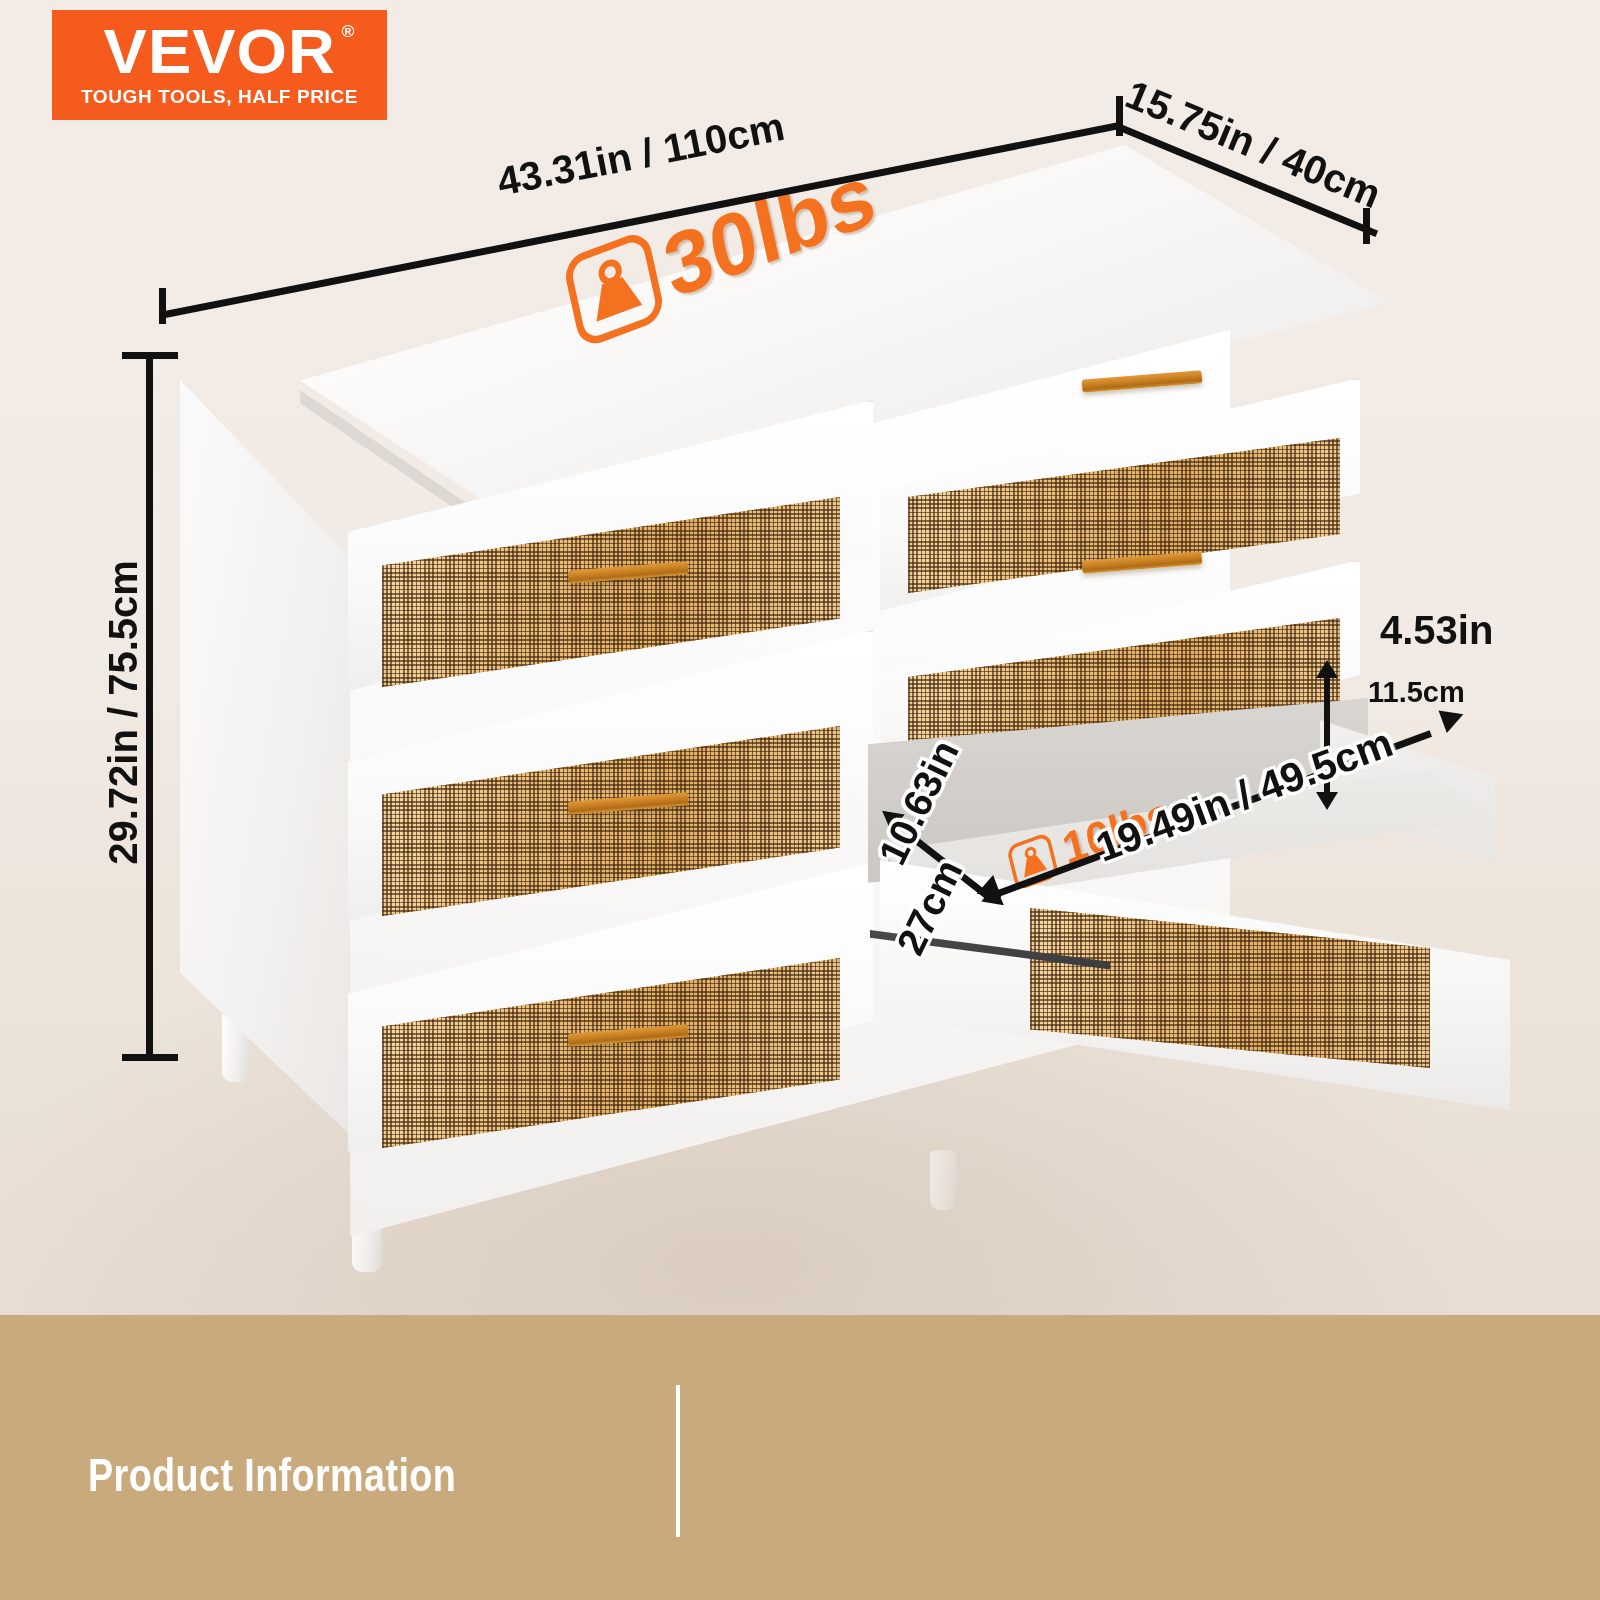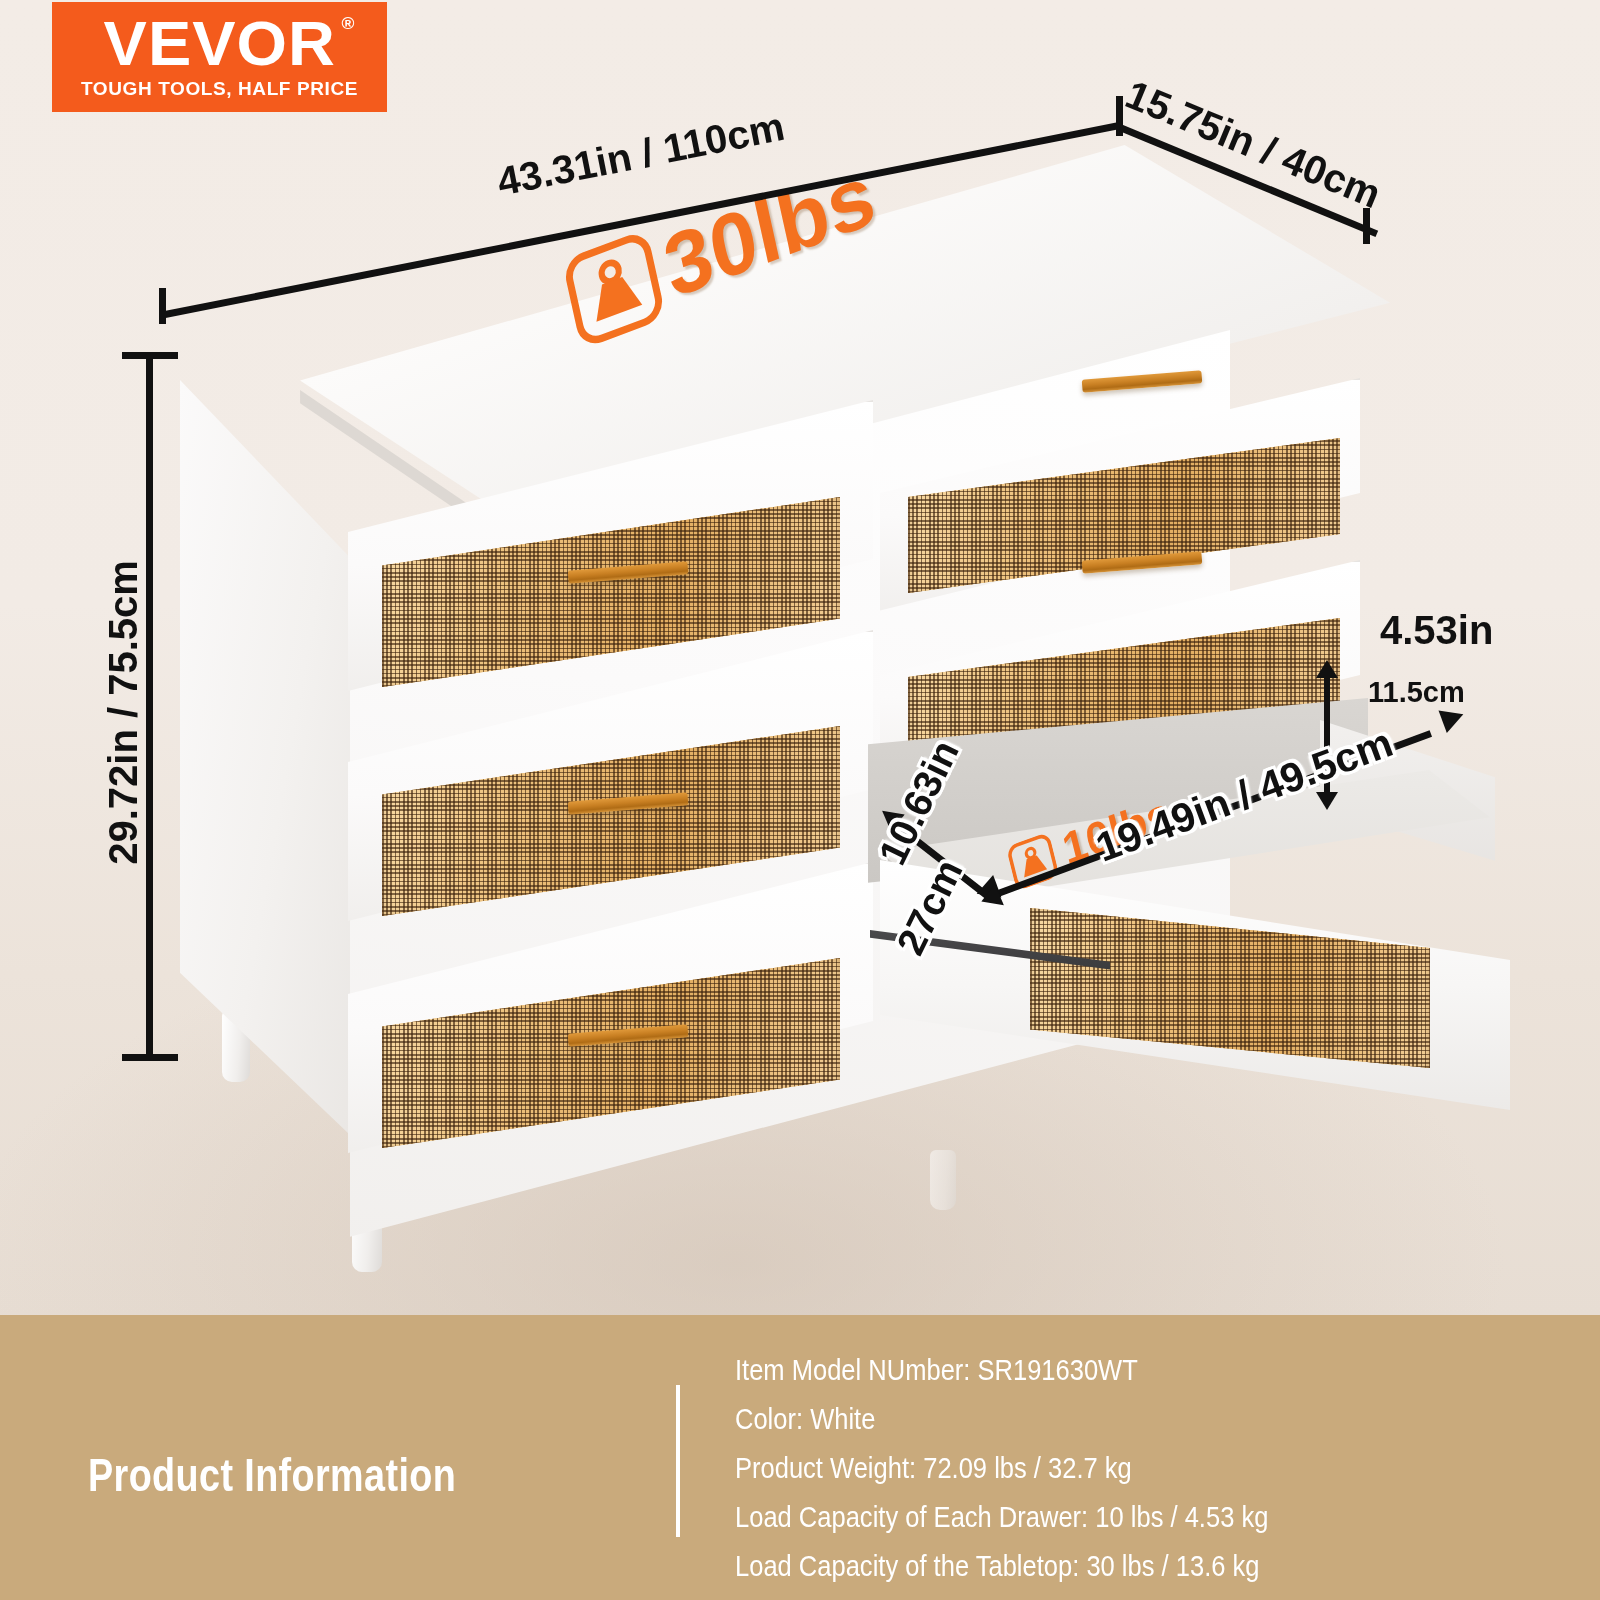--- a/index.html
+++ b/index.html
@@ -13,21 +13,21 @@
   
   .photo-bg{
     position:absolute;left:0;top:0;width:1600px;height:1315px;
     background:
       radial-gradient(ellipse 1100px 520px at 46% 96%, rgba(206,190,175,.55) 0%, rgba(206,190,175,0) 70%),
       linear-gradient(180deg,#f3ece6 0%,#f2ebe5 46%,#ece3da 74%,#e7ddd3 100%);
   }
 
   
   .logo{
-    position:absolute;left:52px;top:2px;width:335px;height:110px;
+    position:absolute;left:52px;top:10px;width:335px;height:110px;
     background:#f45b1c;display:flex;flex-direction:column;
     align-items:center;justify-content:center;
   }
   .logo-word{
     color:#fff;font-weight:bold;font-size:63px;letter-spacing:1px;
     line-height:.95;position:relative;font-family:"Liberation Sans",sans-serif;
     transform:scaleX(1.03);
   }
   .logo-reg{position:absolute;right:-19px;top:2px;font-size:17px;font-weight:bold;}
   .logo-tag{
@@ -302,21 +302,14 @@
   <div class="arrow" style="left:880px;top:806px;border-top:11px solid transparent;border-bottom:11px solid transparent;border-right:20px solid #111;transform:rotate(38deg);"></div>
   <div class="arrow" style="left:986px;top:888px;border-top:11px solid transparent;border-bottom:11px solid transparent;border-left:20px solid #111;transform:rotate(38deg);"></div>
   <div class="dim-label outlined" style="left:890px;top:840px;font-size:39px;
               transform:rotate(-64deg);transform-origin:left center;">10.63in</div>
   <div class="dim-label outlined" style="left:908px;top:930px;font-size:39px;
               transform:rotate(-64deg);transform-origin:left center;">27cm</div>
 
   <div class="infobar"></div>
   <div class="info-title">Product Information</div>
   <div class="info-divider"></div>
-  <div class="info-list">
-    <div>Item Model NUmber: SR191630WT</div>
-    <div>Color: White</div>
-    <div>Product Weight: 72.09 lbs / 32.7 kg</div>
-    <div>Load Capacity of Each Drawer: 10 lbs / 4.53 kg</div>
-    <div>Load Capacity of the Tabletop: 30 lbs / 13.6 kg</div>
-  </div>
 
 </div>
 
 </body></html>

